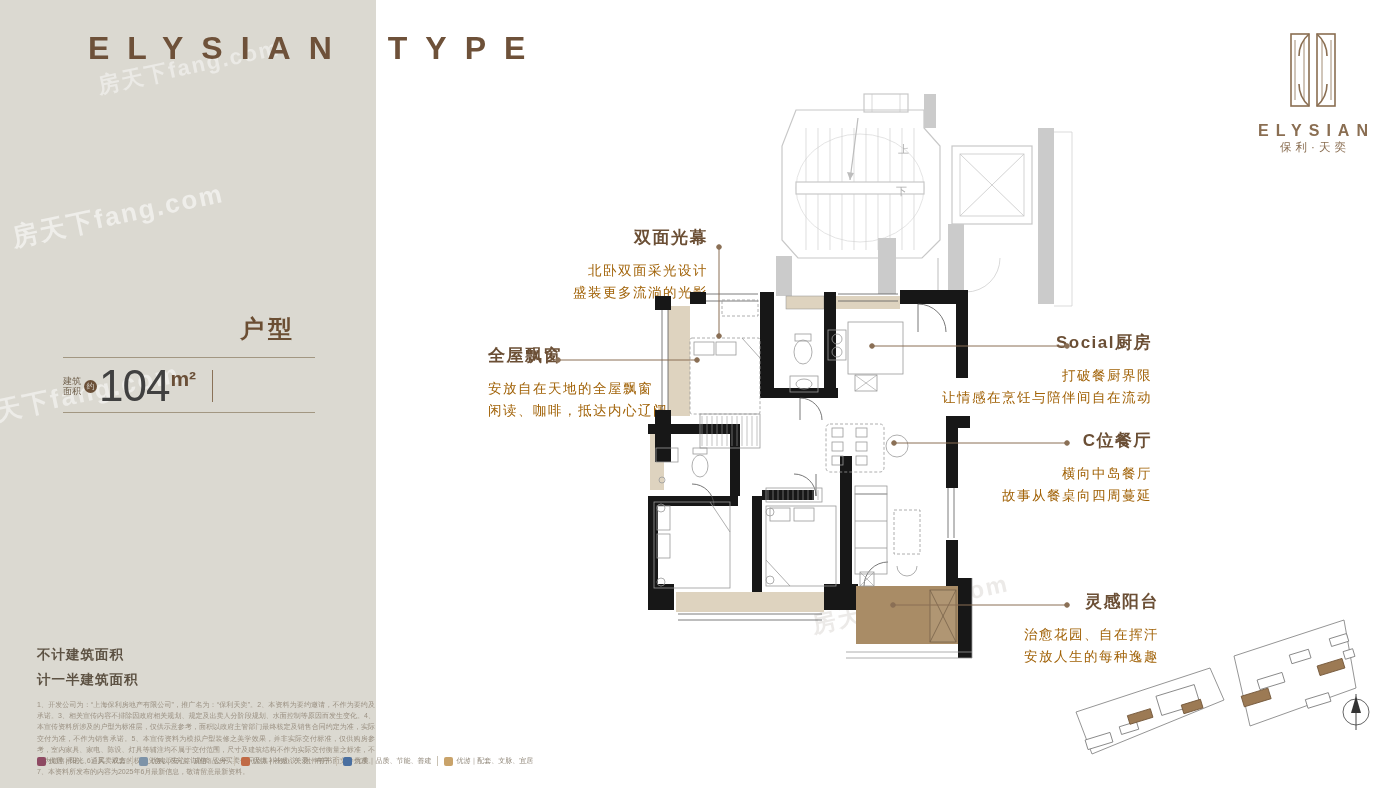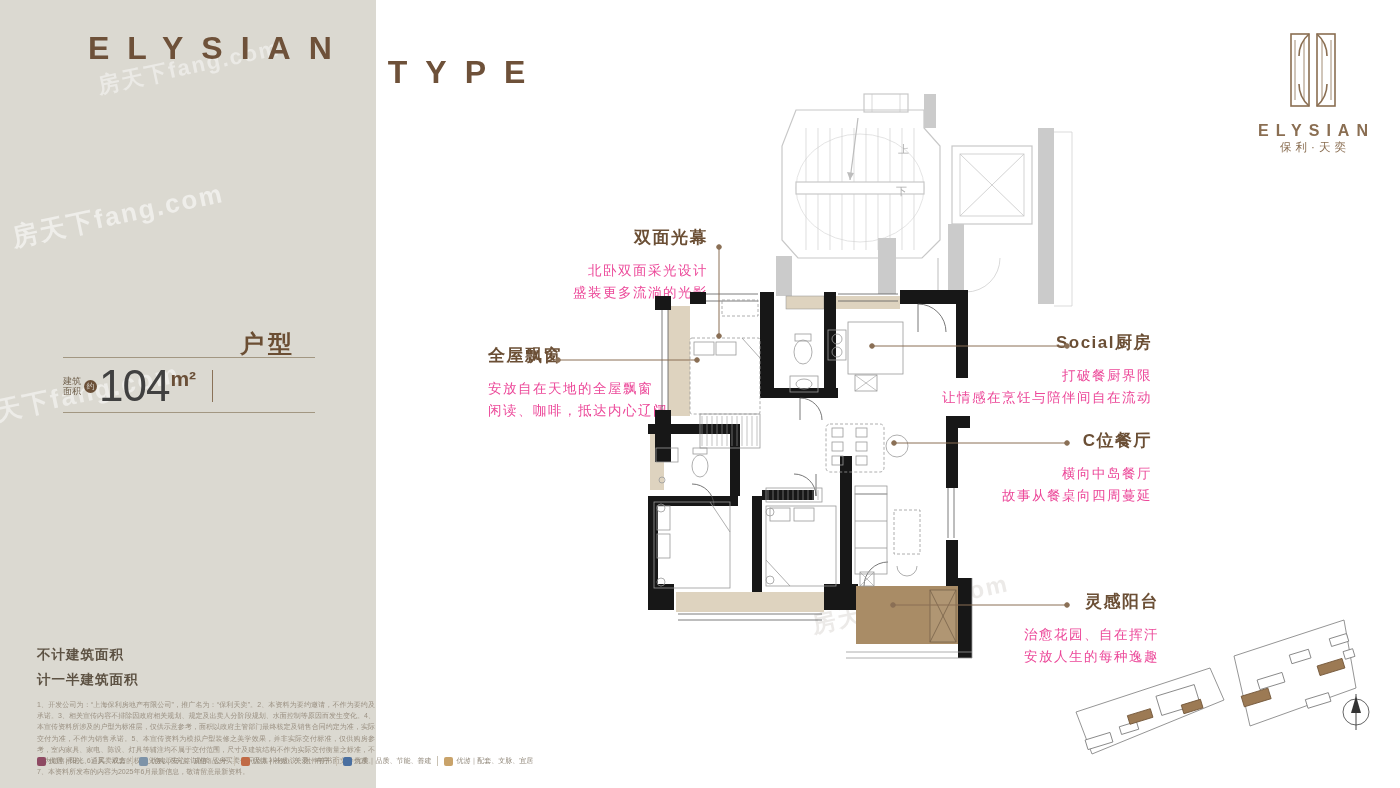--- a/index.html
+++ b/index.html
@@ -5,26 +5,26 @@
   html,body{margin:0;padding:0;background:#fff;}
   #canvas{position:relative;width:1400px;height:788px;background:#ffffff;overflow:hidden;
           font-family:"Liberation Sans",sans-serif;}
 
   
   #left-panel{position:absolute;left:0;top:0;width:376px;height:788px;background:#dbd9d1;}
 
   
   #brand-line{position:absolute;left:88px;top:30px;display:flex;color:#6e5139;
               font-size:32px;font-weight:600;letter-spacing:18px;}
-  #brand-line .w2{margin-left:38px;margin-top:24px;}
+  #brand-line .w2{margin-left:38px;}
 
   
   #unit-code{position:absolute;left:100px;top:242px;font-family:"Liberation Serif",serif;
              font-size:118px;line-height:0.95;color:#6b4e33;font-weight:400;}
-  #unit-code-suffix{position:absolute;left:240px;top:328px;font-size:24px;color:#6b4e33;
+  #unit-code-suffix{position:absolute;left:240px;top:313px;font-size:24px;color:#6b4e33;
                     letter-spacing:4px;font-weight:600;}
   .hrline{position:absolute;left:63px;width:252px;height:1px;background:#a29782;}
   #area-row{position:absolute;left:63px;top:362px;height:48px;display:flex;align-items:center;}
   #area-label{display:flex;flex-direction:column;font-size:9px;line-height:1.15;color:#6a5a45;margin-right:3px;}
   #approx-circle{width:13px;height:13px;border-radius:50%;background:#6a4f37;color:#dbd9d1;
                  font-size:8px;display:flex;align-items:center;justify-content:center;margin-right:2px;}
   #area-number{font-size:44px;font-weight:400;color:#404040;letter-spacing:-1px;line-height:1;}
   #area-unit{font-size:21px;font-weight:700;color:#6a4f37;margin-top:-14px;margin-left:1px;}
   .vdiv{width:1px;height:32px;background:#8a7258;margin:0 14px 0 16px;}
   #layout-text{font-size:26px;color:#7b6f5f;letter-spacing:2px;}
@@ -45,21 +45,21 @@
   .badge + .badge{border-left:1px solid #c9c2b4;padding-left:6px;margin-left:6px;}
   .badge:nth-child(1) i{background:#8e4a63;}
   .badge:nth-child(2) i{background:#7d93a8;}
   .badge:nth-child(3) i{background:#c06a45;}
   .badge:nth-child(4) i{background:#4a6fa0;}
   .badge:nth-child(5) i{background:#c9a36a;}
 
   
   .feature{position:absolute;}
   .feature .ft{font-size:17px;font-weight:700;color:#6b4f35;letter-spacing:1.5px;margin-bottom:11px;}
-  .feature .fl{font-size:13.5px;color:#ec4899;line-height:1.6;letter-spacing:1.5px;}
+  .feature .fl{font-size:13.5px;color:#a16207;line-height:1.6;letter-spacing:1.5px;}
   .fr{text-align:right;}
 
   
   #logo{position:absolute;left:1238px;top:30px;width:150px;text-align:center;color:#8a6e52;}
   #logo-name{font-size:16px;letter-spacing:7px;margin-top:8px;padding-left:7px;font-weight:600;}
   #logo-sub{font-size:11.5px;letter-spacing:4px;margin-top:0;padding-left:4px;}
 
   
   .wm{position:absolute;font-size:26px;font-weight:700;letter-spacing:2px;transform:rotate(-12deg);
       pointer-events:none;white-space:nowrap;}

